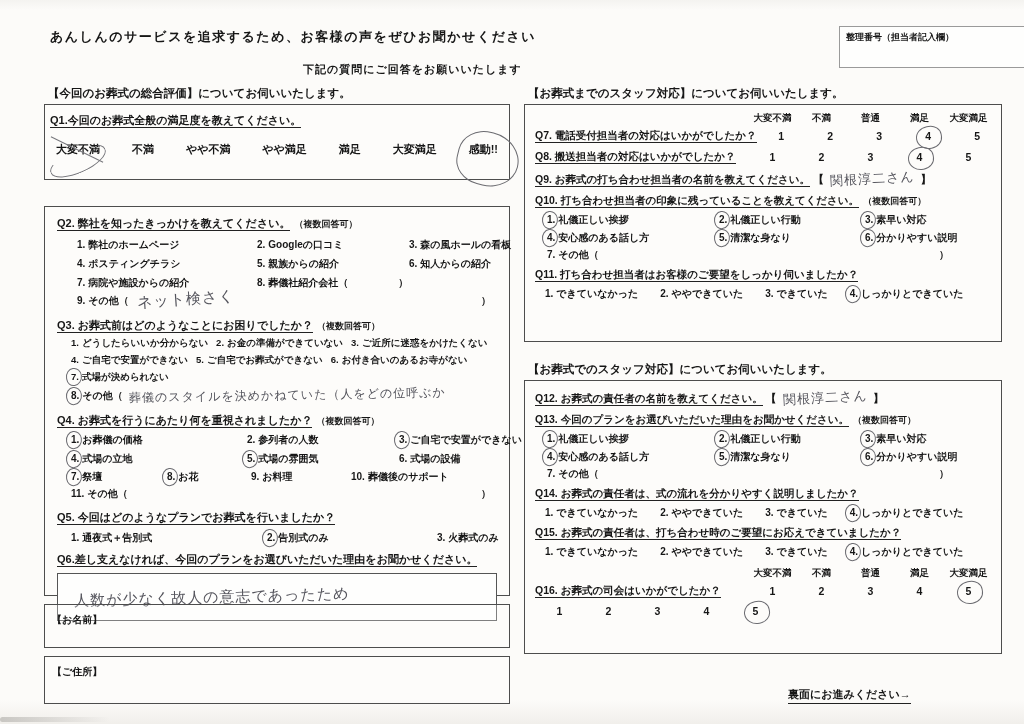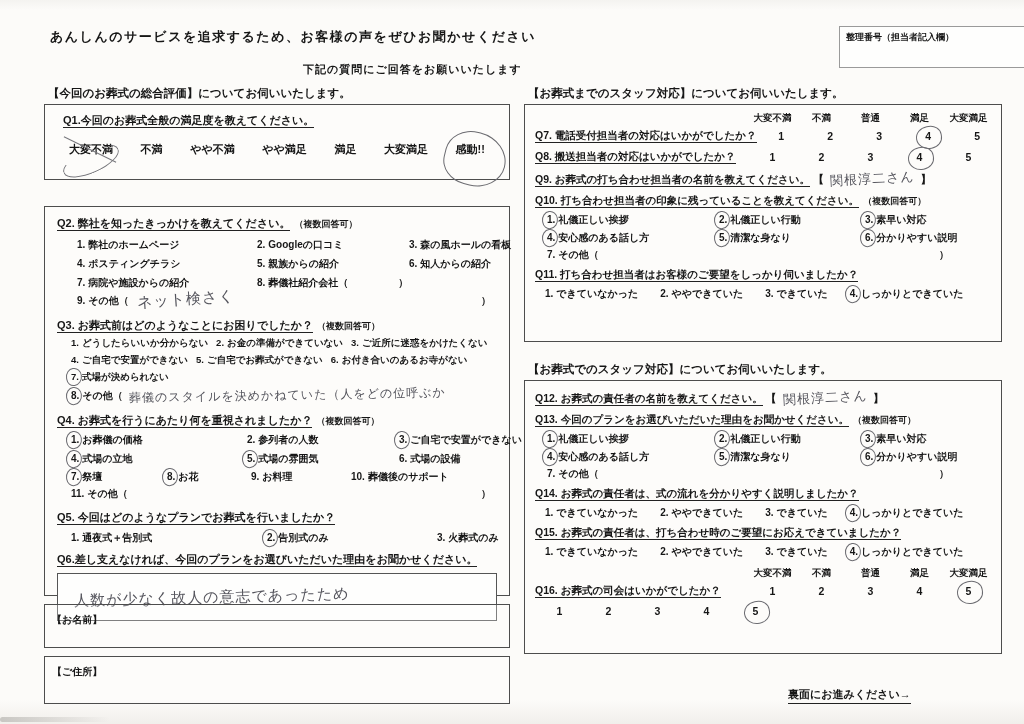--- a/index.html
+++ b/index.html
@@ -16,21 +16,21 @@
   .box { position:absolute; border:1.6px solid #4d4d4d; background:rgba(255,255,255,.25); }
 
   
   .hdr-title { position:absolute; left:50px; top:28px; font-size:13px; font-weight:bold; letter-spacing:1.5px; }
   .ref-box { position:absolute; left:795px; top:26px; width:192px; height:42px; border:1px solid #9a9a9a; background:#fefefd; font-size:9px; font-weight:bold; padding:4px 6px;margin-left:44px; }
   .hdr-sub { position:absolute; left:303px; top:62px; font-size:11px; font-weight:bold; letter-spacing:1px; }
 
   .sec-title { position:absolute; font-size:11.5px; font-weight:bold; white-space:nowrap; }
 
   
-  .q1-box { left:44px; top:104px; width:466px; height:76px; padding:8px 18px; overflow:visible; }
+  .q1-box { left:44px; top:104px; width:466px; height:76px; padding:8px 5px; overflow:visible; }
   .q-title { font-size:11px; font-weight:bold; white-space:nowrap; }
   .q1-opts { display:flex; justify-content:space-between; margin-top:14px; padding:0 6px; font-size:11px; font-weight:bold; }
   .q1-opt { position:relative; white-space:nowrap; }
   .q1-opt.circled::after { content:""; position:absolute; left:-12px; top:-10px; width:60px; height:52px;
     border:1.6px solid #6b6b70; border-radius:48% 55% 52% 45%; transform:rotate(14deg); }
   .q1-opt.crossed::before { content:""; position:absolute; left:-8px; top:7px; width:58px; height:0;
     border-top:1.5px solid #77777c; transform:rotate(26deg); }
   .q1-opt.crossed::after { content:""; position:absolute; left:-8px; top:7px; width:58px; height:22px;
     border:1.5px solid #77777c; border-radius:50%; transform:rotate(-24deg); border-top-color:transparent; }
 

